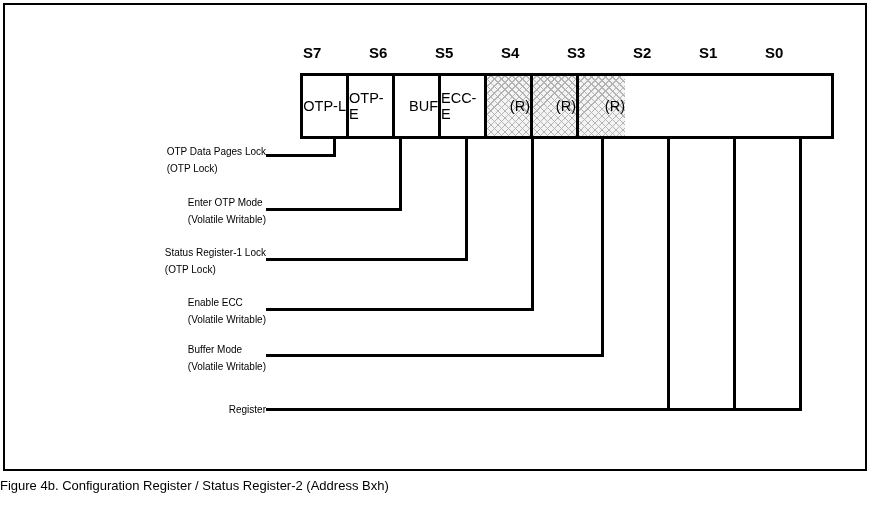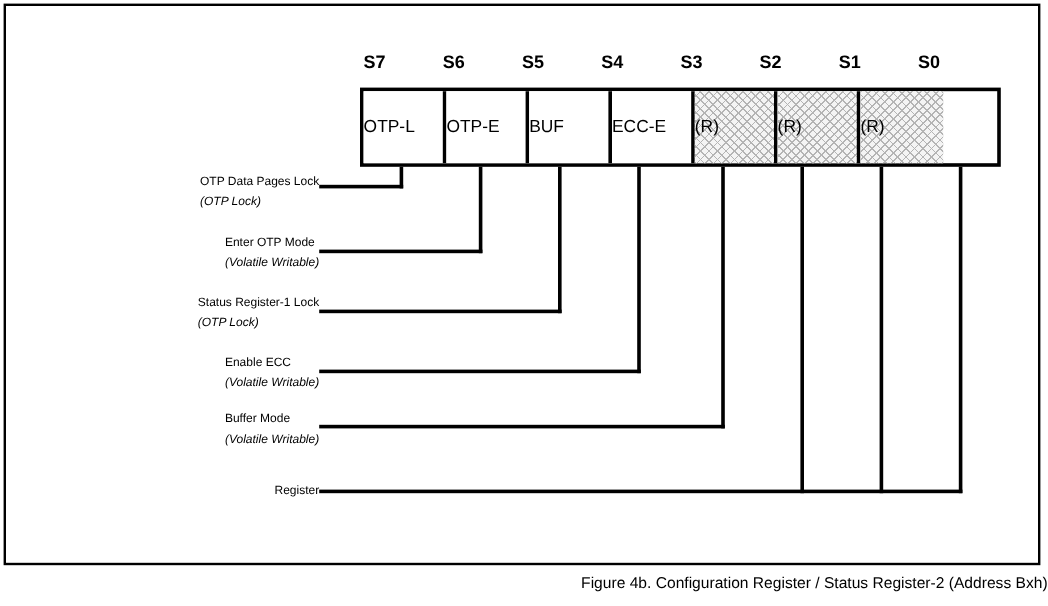--- a/index.html
+++ b/index.html
@@ -7,40 +7,40 @@
        font-family:"Liberation Sans","DejaVu Sans",sans-serif;color:#000;}
 
   #frame{position:absolute;left:3px;top:3px;width:864px;height:468px;
          border:2px solid #000;box-sizing:border-box;background:#fff;}
 
   .bitlabel{position:absolute;width:60px;text-align:left;
             font-size:15px;font-weight:bold;top:44px;}
 
   #cells{position:absolute;left:300px;top:73px;width:534px;height:66px;
          border:3px solid #000;box-sizing:border-box;display:flex;}
-  .cell{width:69px;height:100%;box-sizing:border-box;
+  .cell{width:46px;height:100%;box-sizing:border-box;
         border-right:3px solid #000;display:flex;align-items:center;
-        justify-content:flex-start;font-size:14.5px;background:#fff;}
+        justify-content:flex-end;font-size:14.5px;background:#fff;}
   .cell:last-child{border-right:none;}
   .cell.reserved{
     background-color:#f4f4f4;
     background-image:
       repeating-linear-gradient(45deg,#b4b4b4 0 1px,transparent 1px 5px),
       repeating-linear-gradient(-45deg,#b4b4b4 0 1px,transparent 1px 5px);
   }
   .cell span{background:transparent;}
 
   .lbl{position:absolute;text-align:left;font-size:10px;line-height:17px;
        right:607px;}
-  .lbl .sub{display:block;font-style:italic;}
+  .lbl .sub{display:block;}
 
   .hline{position:absolute;height:3px;background:#000;}
   .vline{position:absolute;width:3px;background:#000;}
 
-  #caption{position:absolute;left:0;top:478px;width:873px;text-align:right;
+  #caption{position:absolute;left:0;top:478px;width:873px;text-align:left;
            font-size:13px;}
 </style>
 </head>
 <body>
 
 <div id="frame"></div>
 
 <div class="bitlabel" style="left:303px">S7</div>
 <div class="bitlabel" style="left:369px">S6</div>
 <div class="bitlabel" style="left:435px">S5</div>

